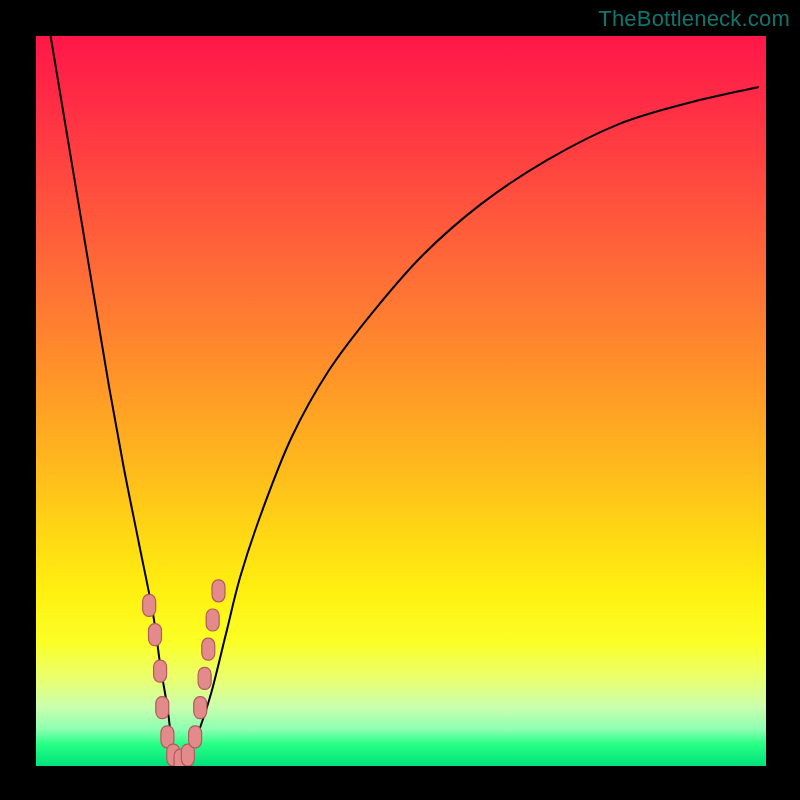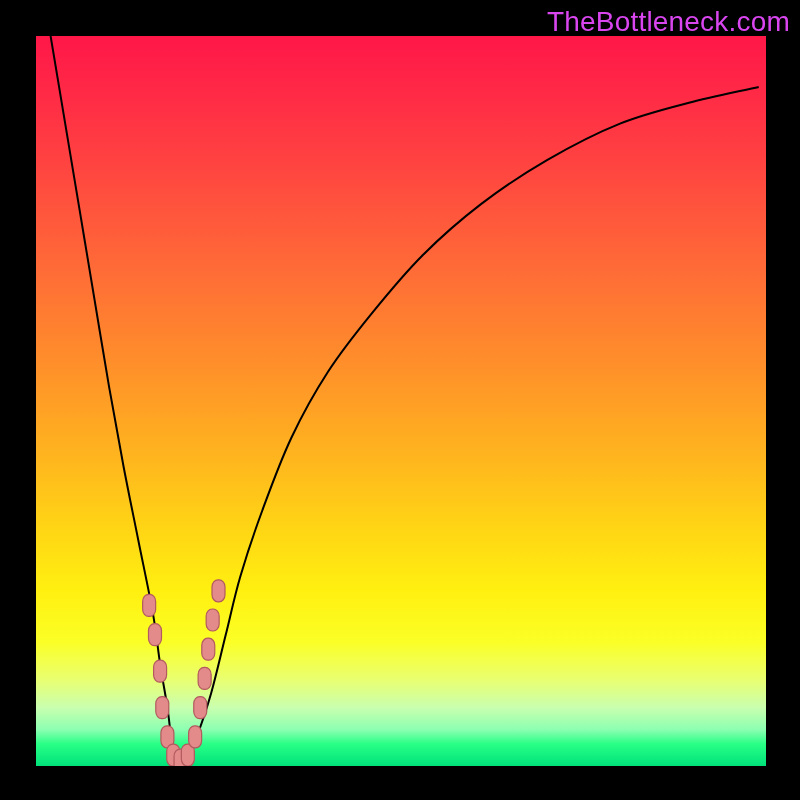--- a/index.html
+++ b/index.html
@@ -39,22 +39,22 @@
       #c9ffaf 92%,
       #8cffb1 95%,
       #28ff86 97%,
       #00e27a 100%
     );
   }
   .watermark {
     position: absolute;
     top: 6px;
     right: 10px;
-    color: #d946ef;
-    font-size: 28px;
+    color: #0f766e;
+    font-size: 22px;
     font-weight: 500;
     letter-spacing: 0.2px;
     user-select: none;
   }
   svg.overlay {
     position: absolute;
     left: 0;
     top: 0;
     width: 730px;
     height: 730px;

